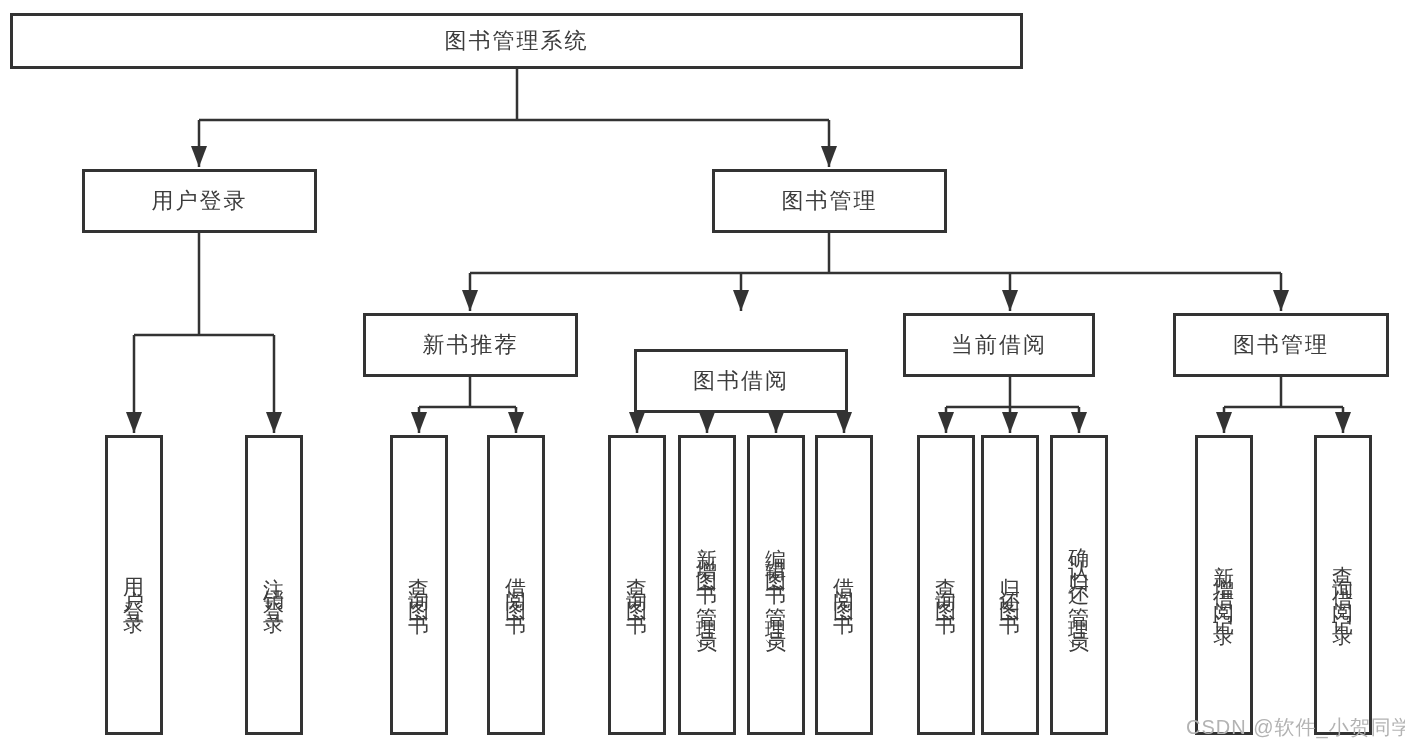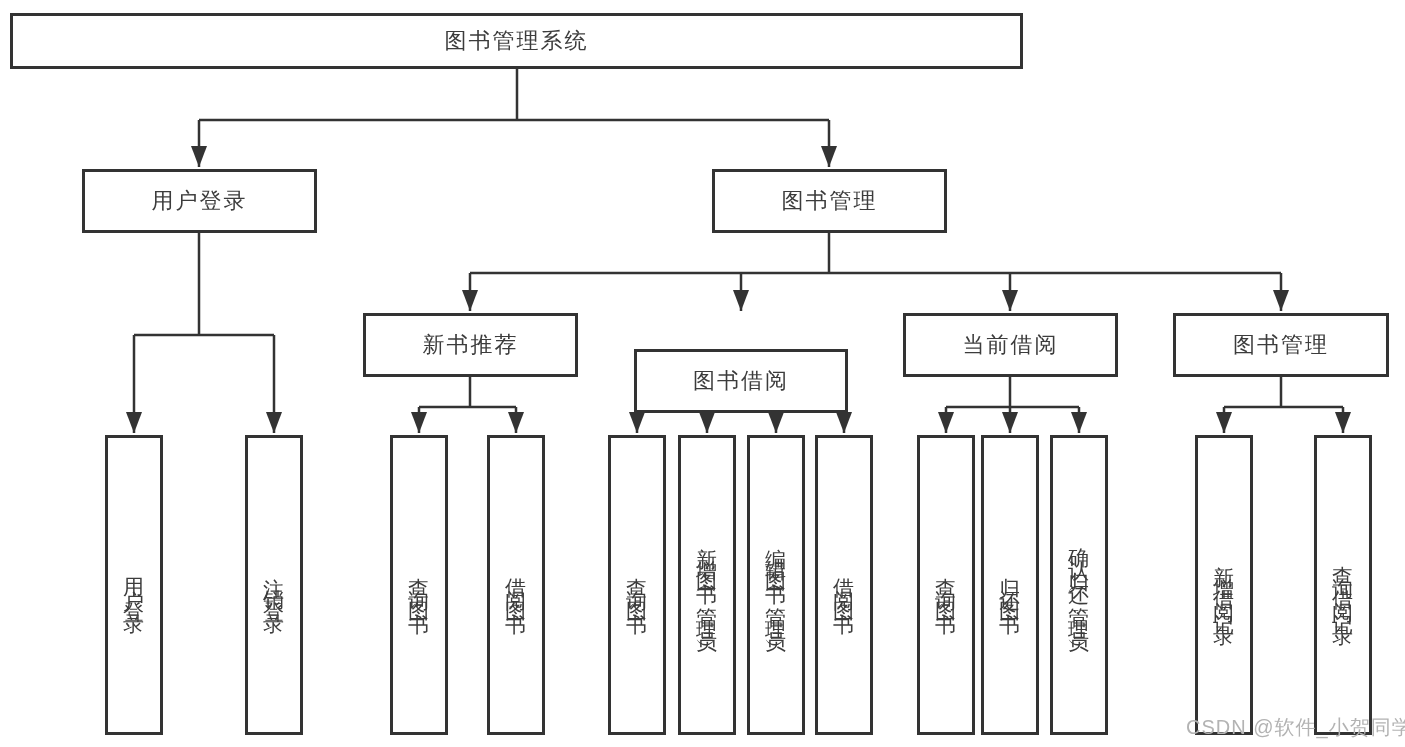--- a/index.html
+++ b/index.html
@@ -106,21 +106,21 @@
   <div class="hbox" style="left:712px;top:169px;width:235px;height:64px;">
     <span>图书管理</span>
   </div>
 
   <div class="hbox" style="left:363px;top:313px;width:215px;height:64px;">
     <span>新书推荐</span>
   </div>
   <div class="hbox" style="left:634px;top:313px;width:214px;height:64px;margin-top:36px;">
     <span>图书借阅</span>
   </div>
-  <div class="hbox" style="left:903px;top:313px;width:215px;height:64px;">
+  <div class="hbox" style="left:903px;top:313px;width:192px;height:64px;">
     <span>当前借阅</span>
   </div>
   <div class="hbox" style="left:1173px;top:313px;width:216px;height:64px;">
     <span>图书管理</span>
   </div>
 
   <div class="vbox" style="left:105px;">
     <span class="vtext">用户登录</span>
   </div>
   <div class="vbox" style="left:245px;">

